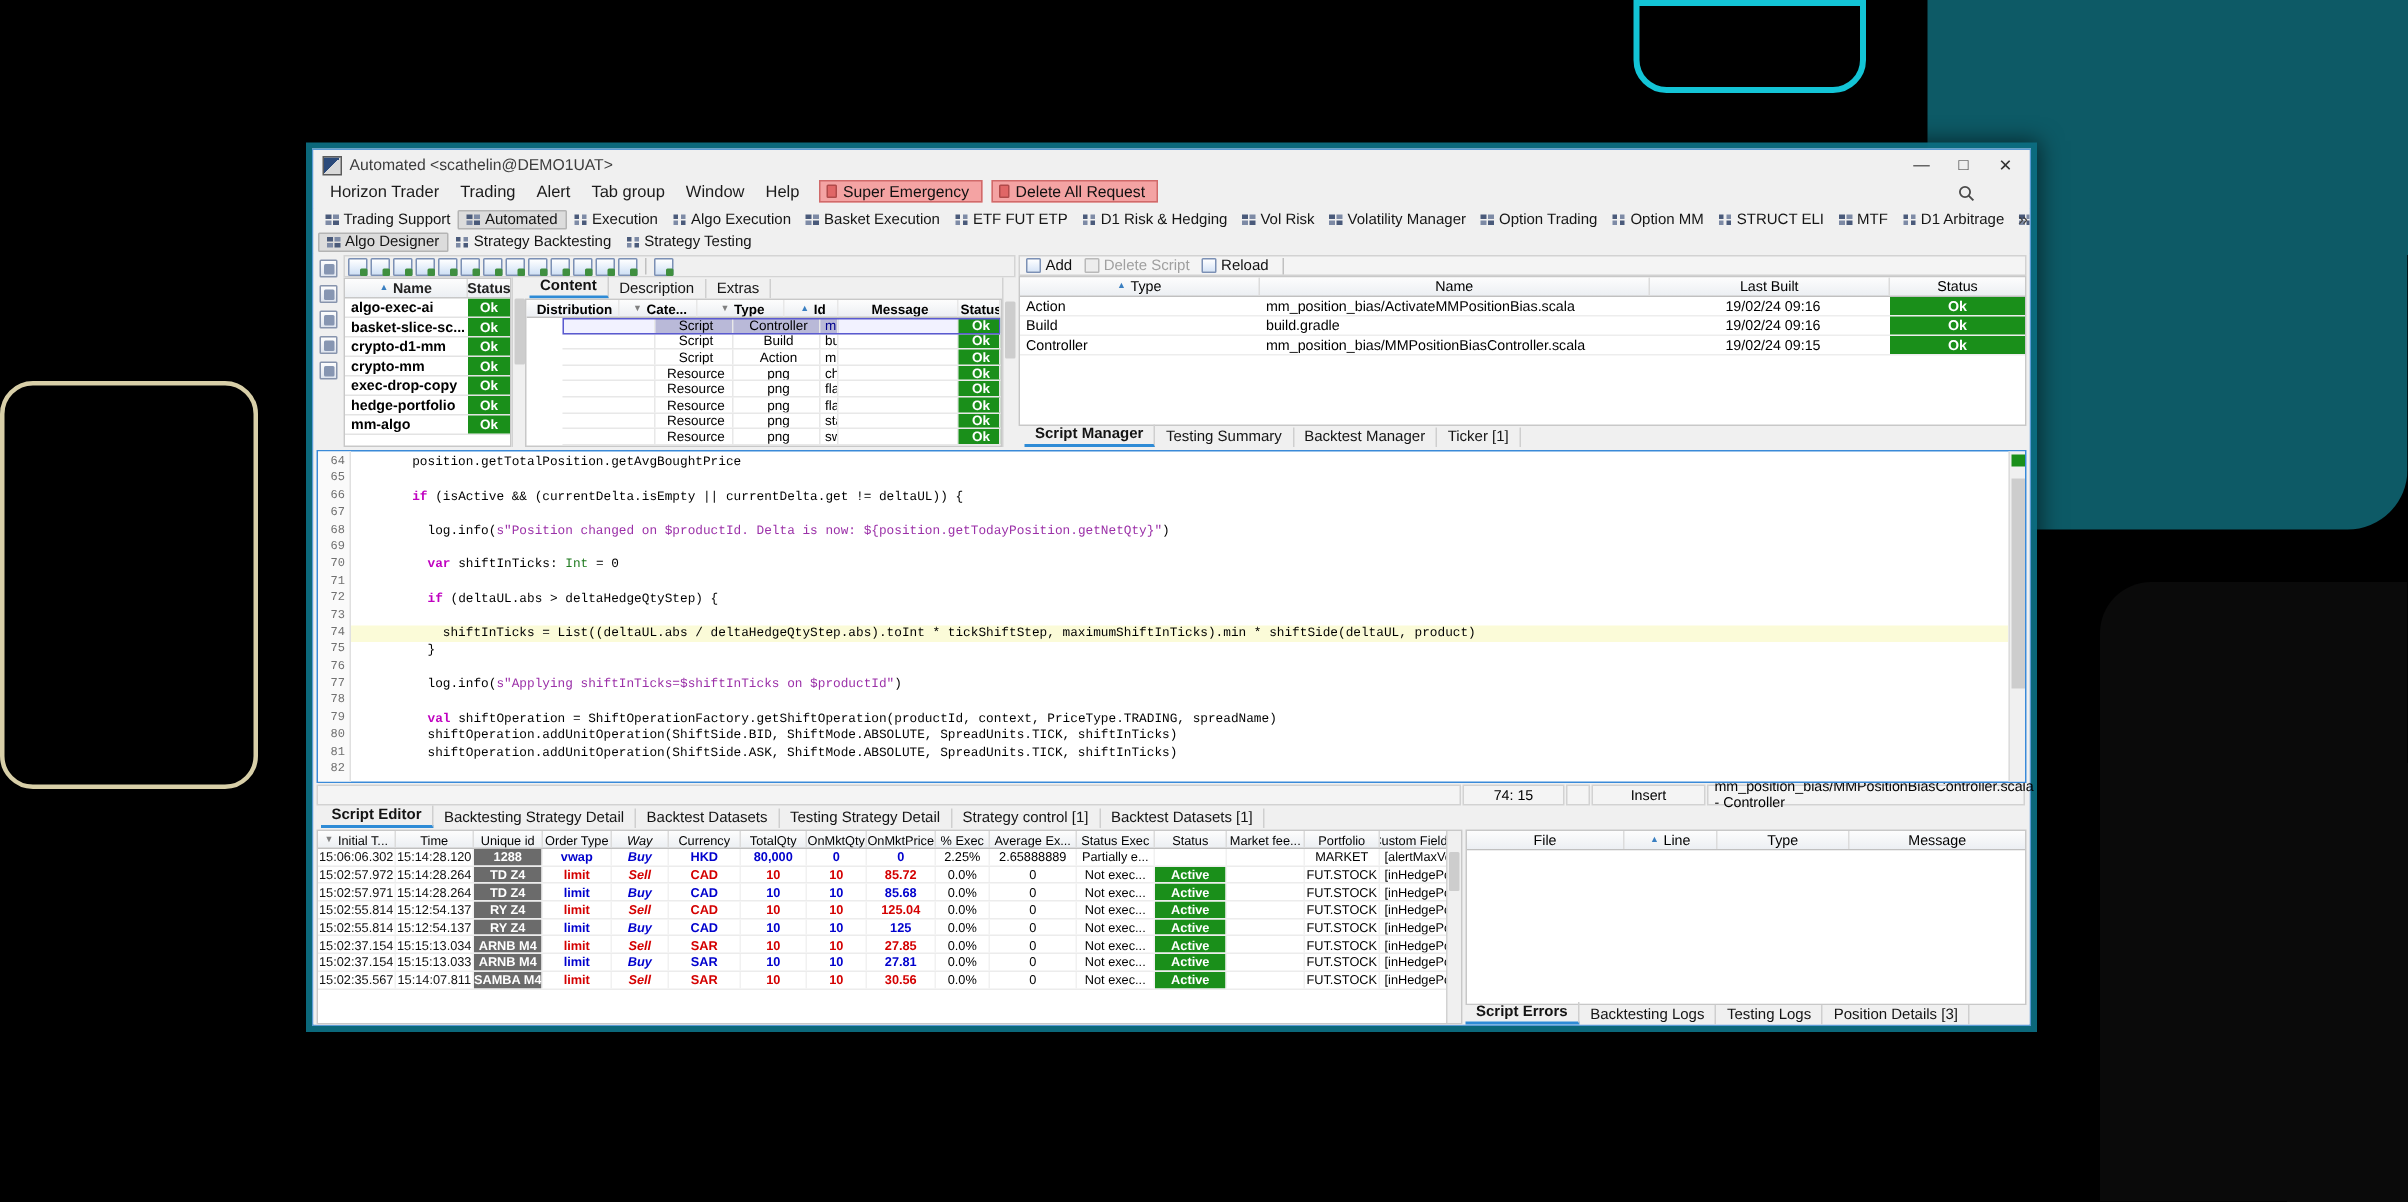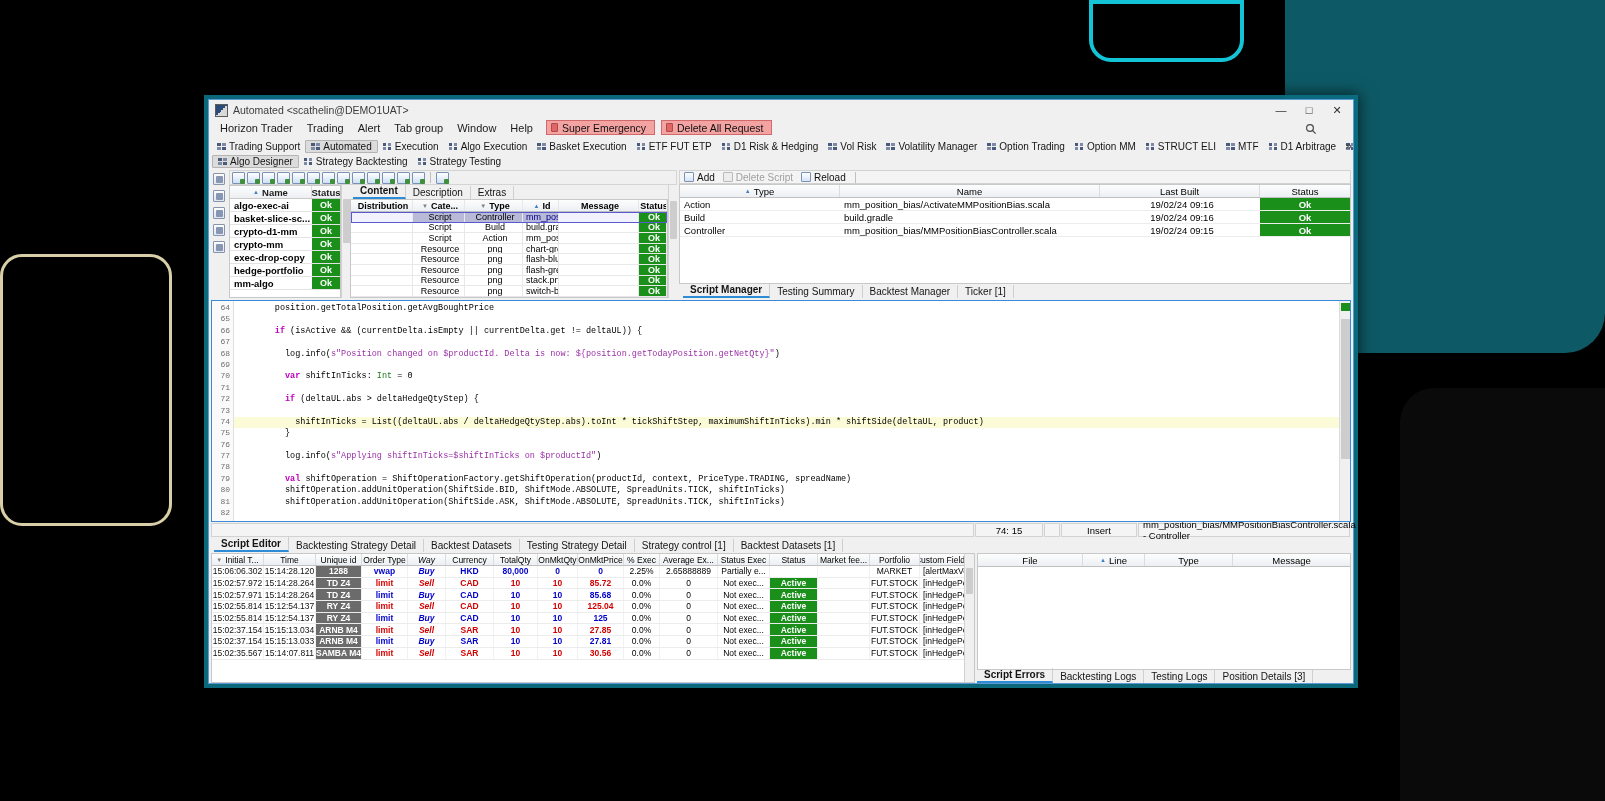--- a/index.html
+++ b/index.html
@@ -435,21 +435,21 @@
               </div>
             <div id="content-table">
               <div class="ct-row" style="height:12px;background:linear-gradient(#fdfdfd,#eceff3);border-bottom:1px solid #c0c0c0;font-weight:bold;">
                 <div class="c-dist" style="justify-content:center;">Distribution</div>
                 <div class="c-cat filt">Cate...</div>
                 <div class="c-type filt">Type</div>
                 <div class="c-id sort-asc" style="justify-content:center;">Id</div>
                 <div class="c-msg" style="justify-content:center;">Message</div>
                 <div class="c-st" style="justify-content:center;">Status</div>
               </div>
-              <div id="content-rows" style="flex:1 1 auto;overflow:hidden;">
+              <div id="content-rows" style="flex:1 1 auto;overflow:hidden;padding-left:24px;">
                   <div class="ct-row selected">
                     <div class="c-dist"></div>
                     <div class="c-cat">Script</div>
                     <div class="c-type">Controller</div>
                     <div class="c-id">mm_position_bias/...</div>
                     <div class="c-msg"></div>
                     <div class="c-st ct-ok">Ok</div>
                   </div>
                   <div class="ct-row">
                     <div class="c-dist"></div>

